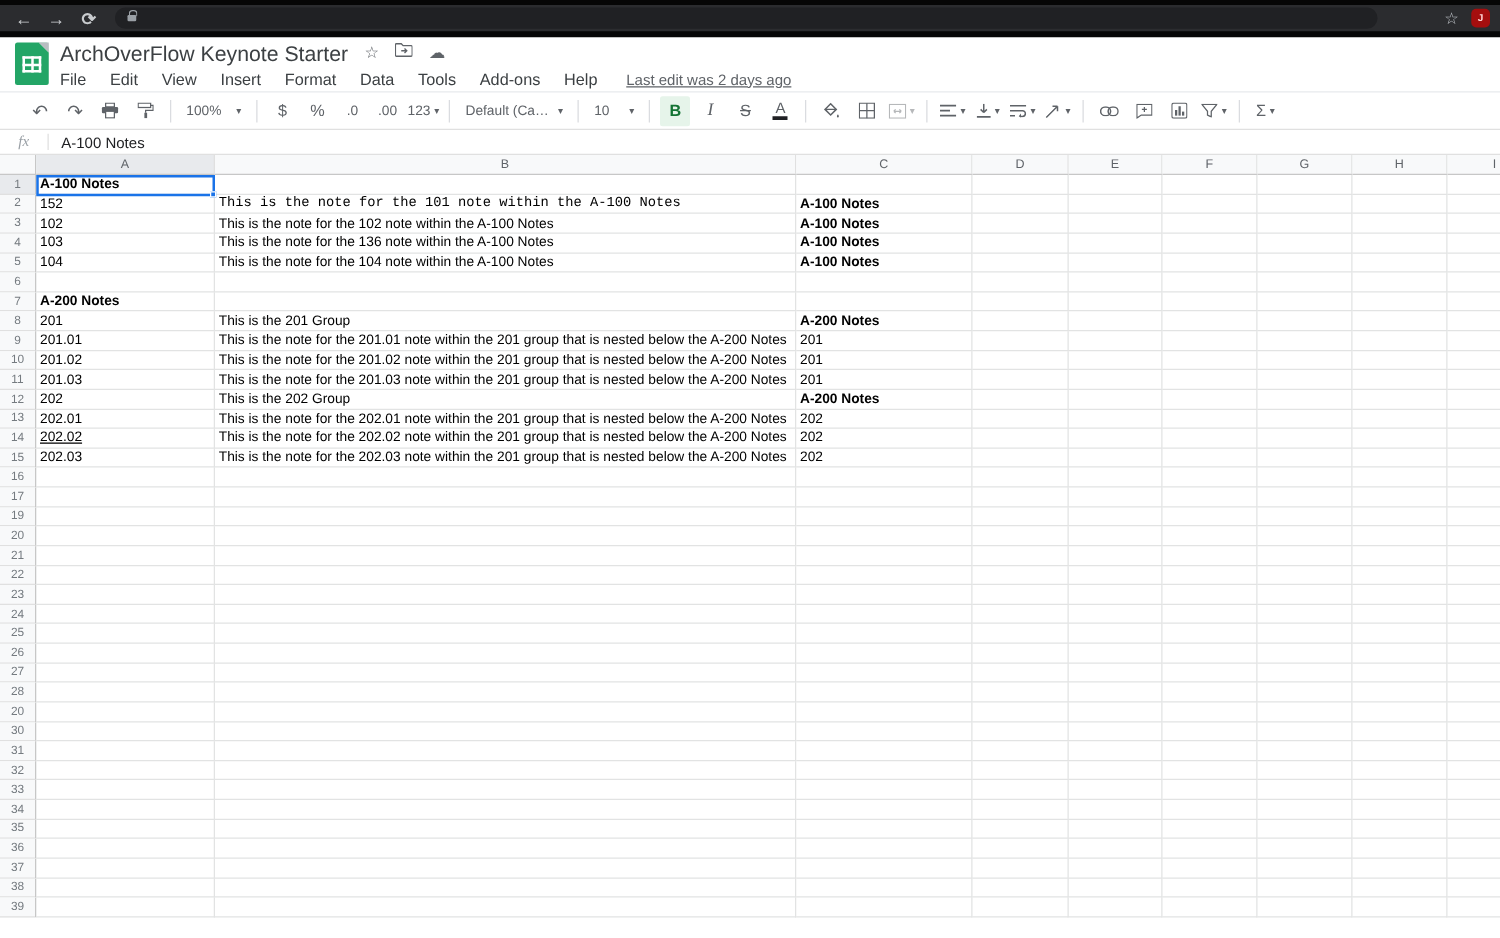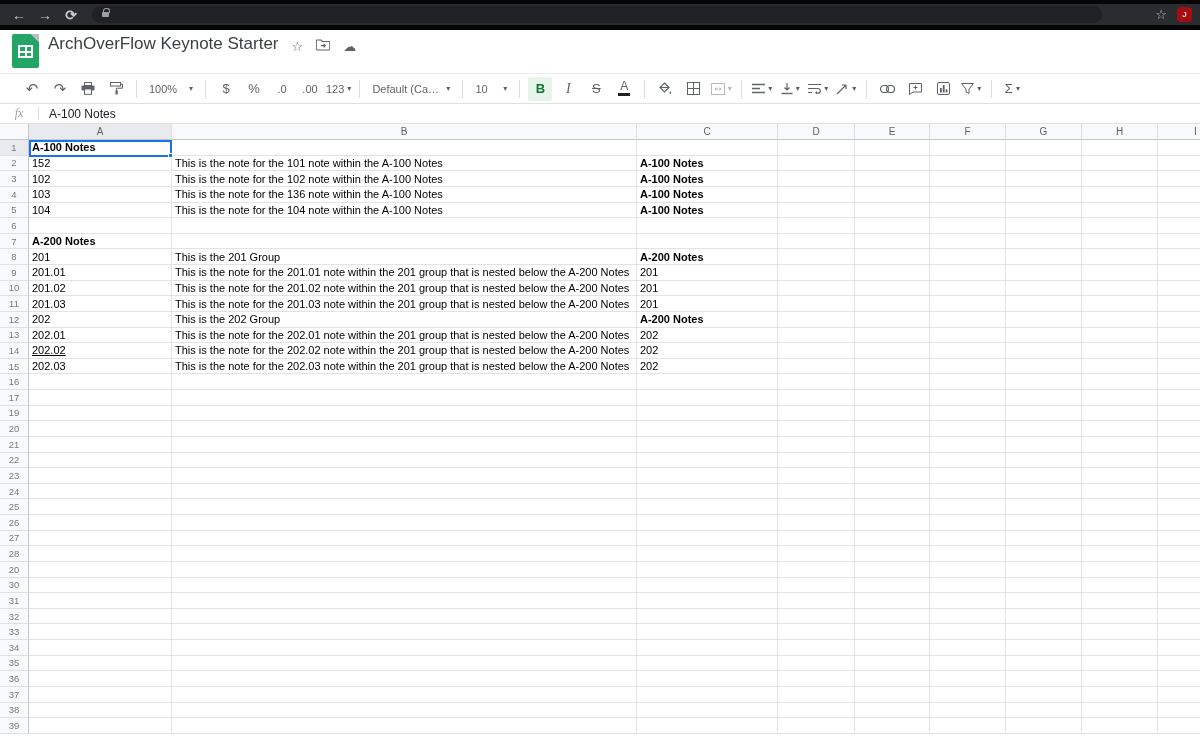--- a/index.html
+++ b/index.html
@@ -34,21 +34,21 @@
                        border-left:8px solid transparent; border-top:8px solid #b9bdc1; }
   .sheets-logo .grid-glyph { position:absolute; left:6px; top:11px; width:15px; height:13px;
       background:
         linear-gradient(#fff,#fff) 0 0/15px 2px,
         linear-gradient(#fff,#fff) 0 5.5px/15px 2px,
         linear-gradient(#fff,#fff) 0 11px/15px 2px,
         linear-gradient(#fff,#fff) 0 0/2px 13px,
         linear-gradient(#fff,#fff) 6.5px 0/2px 13px,
         linear-gradient(#fff,#fff) 13px 0/2px 13px;
       background-repeat:no-repeat; }
-  .title-row { position:absolute; left:48px; top:4px; display:flex; align-items:flex-end; gap:13px; }
+  .title-row { position:absolute; left:48px; top:4px; display:flex; align-items:flex-start; gap:13px; }
   .doc-title { font-size:17px; color:#3c4043; }
   .title-ic { color:#5f6368; font-size:13px; cursor:pointer; }
   .menu-row { position:absolute; left:48px; top:26px; display:flex; align-items:center; gap:19px; }
   .menu-item { font-size:13px; color:#3c4043; cursor:pointer; }
   .last-edit { font-size:12px; color:#5f6368; text-decoration:underline; margin-left:4px; cursor:pointer;}
 
   
   .toolbar { position:absolute; top:73px; left:0; width:1200px; height:31px; background:#fff;
              border-top:1px solid #e8eaed; border-bottom:1px solid #e0e0e0;
              display:flex; align-items:center; padding-left:18px; }
@@ -127,20 +127,32 @@
     <span class="doc-title">ArchOverFlow Keynote Starter</span>
     <span class="title-ic">☆</span>
     <span class="title-ic">
       <svg width="14" height="12" viewBox="0 0 14 12">
           <path d="M1 1h4l1.5 1.5H13a.8.8 0 0 1 .8.8V10a1 1 0 0 1-1 1H1.2A.9.9 0 0 1 .3 10V1.8A.8.8 0 0 1 1 1z" fill="none" stroke="#5f6368" stroke-width="1.1"></path>
           <path d="M5 6.6h4M7.6 4.8l1.8 1.8-1.8 1.8" fill="none" stroke="#5f6368" stroke-width="1.1"></path>
         </svg>
     </span>
     <span class="title-ic">☁</span>
   </div>
+  <div class="menu-row">
+    <span class="menu-item">File</span>
+    <span class="menu-item">Edit</span>
+    <span class="menu-item">View</span>
+    <span class="menu-item">Insert</span>
+    <span class="menu-item">Format</span>
+    <span class="menu-item">Data</span>
+    <span class="menu-item">Tools</span>
+    <span class="menu-item">Add-ons</span>
+    <span class="menu-item">Help</span>
+    <span class="last-edit">Last edit was 2 days ago</span>
+  </div>
 </div>
 
 <div class="toolbar">
   <span class="tb" style="font-size:15px">↶</span>
   <span class="tb" style="font-size:15px">↷</span>
   <span class="tb">
     <svg width="14" height="13" viewBox="0 0 14 13">
         <rect x="3.5" y="0.5" width="7" height="3" fill="none" stroke="#5f6368"></rect>
         <rect x="0.5" y="3.5" width="13" height="5" rx="1" fill="#5f6368"></rect>
         <rect x="3.5" y="7" width="7" height="5.3" fill="#fff" stroke="#5f6368"></rect>
@@ -295,21 +307,21 @@
         <div class="cell" style="width: 77px;"></div>
         <div class="cell" style="width: 75px;"></div>
         <div class="cell" style="width: 76px;"></div>
         <div class="cell" style="width: 76px;"></div>
         <div class="cell" style="width: 76px;"></div>
         <div class="cell" style="width: 76px;"></div>
       </div>
       <div class="grid-row">
         <div class="row-h">2</div>
         <div class="cell" style="width: 143px;">152</div>
-        <div class="cell" style="width: 465px;">This is the note for the 101 note within the A-100 Notes</div>
+        <div class="cell" style="width: 465px; font-family: Liberation Mono, monospace;">This is the note for the 101 note within the A-100 Notes</div>
         <div class="cell bold" style="width: 141px;">A-100 Notes</div>
         <div class="cell" style="width: 77px;"></div>
         <div class="cell" style="width: 75px;"></div>
         <div class="cell" style="width: 76px;"></div>
         <div class="cell" style="width: 76px;"></div>
         <div class="cell" style="width: 76px;"></div>
         <div class="cell" style="width: 76px;"></div>
       </div>
       <div class="grid-row">
         <div class="row-h">3</div>

